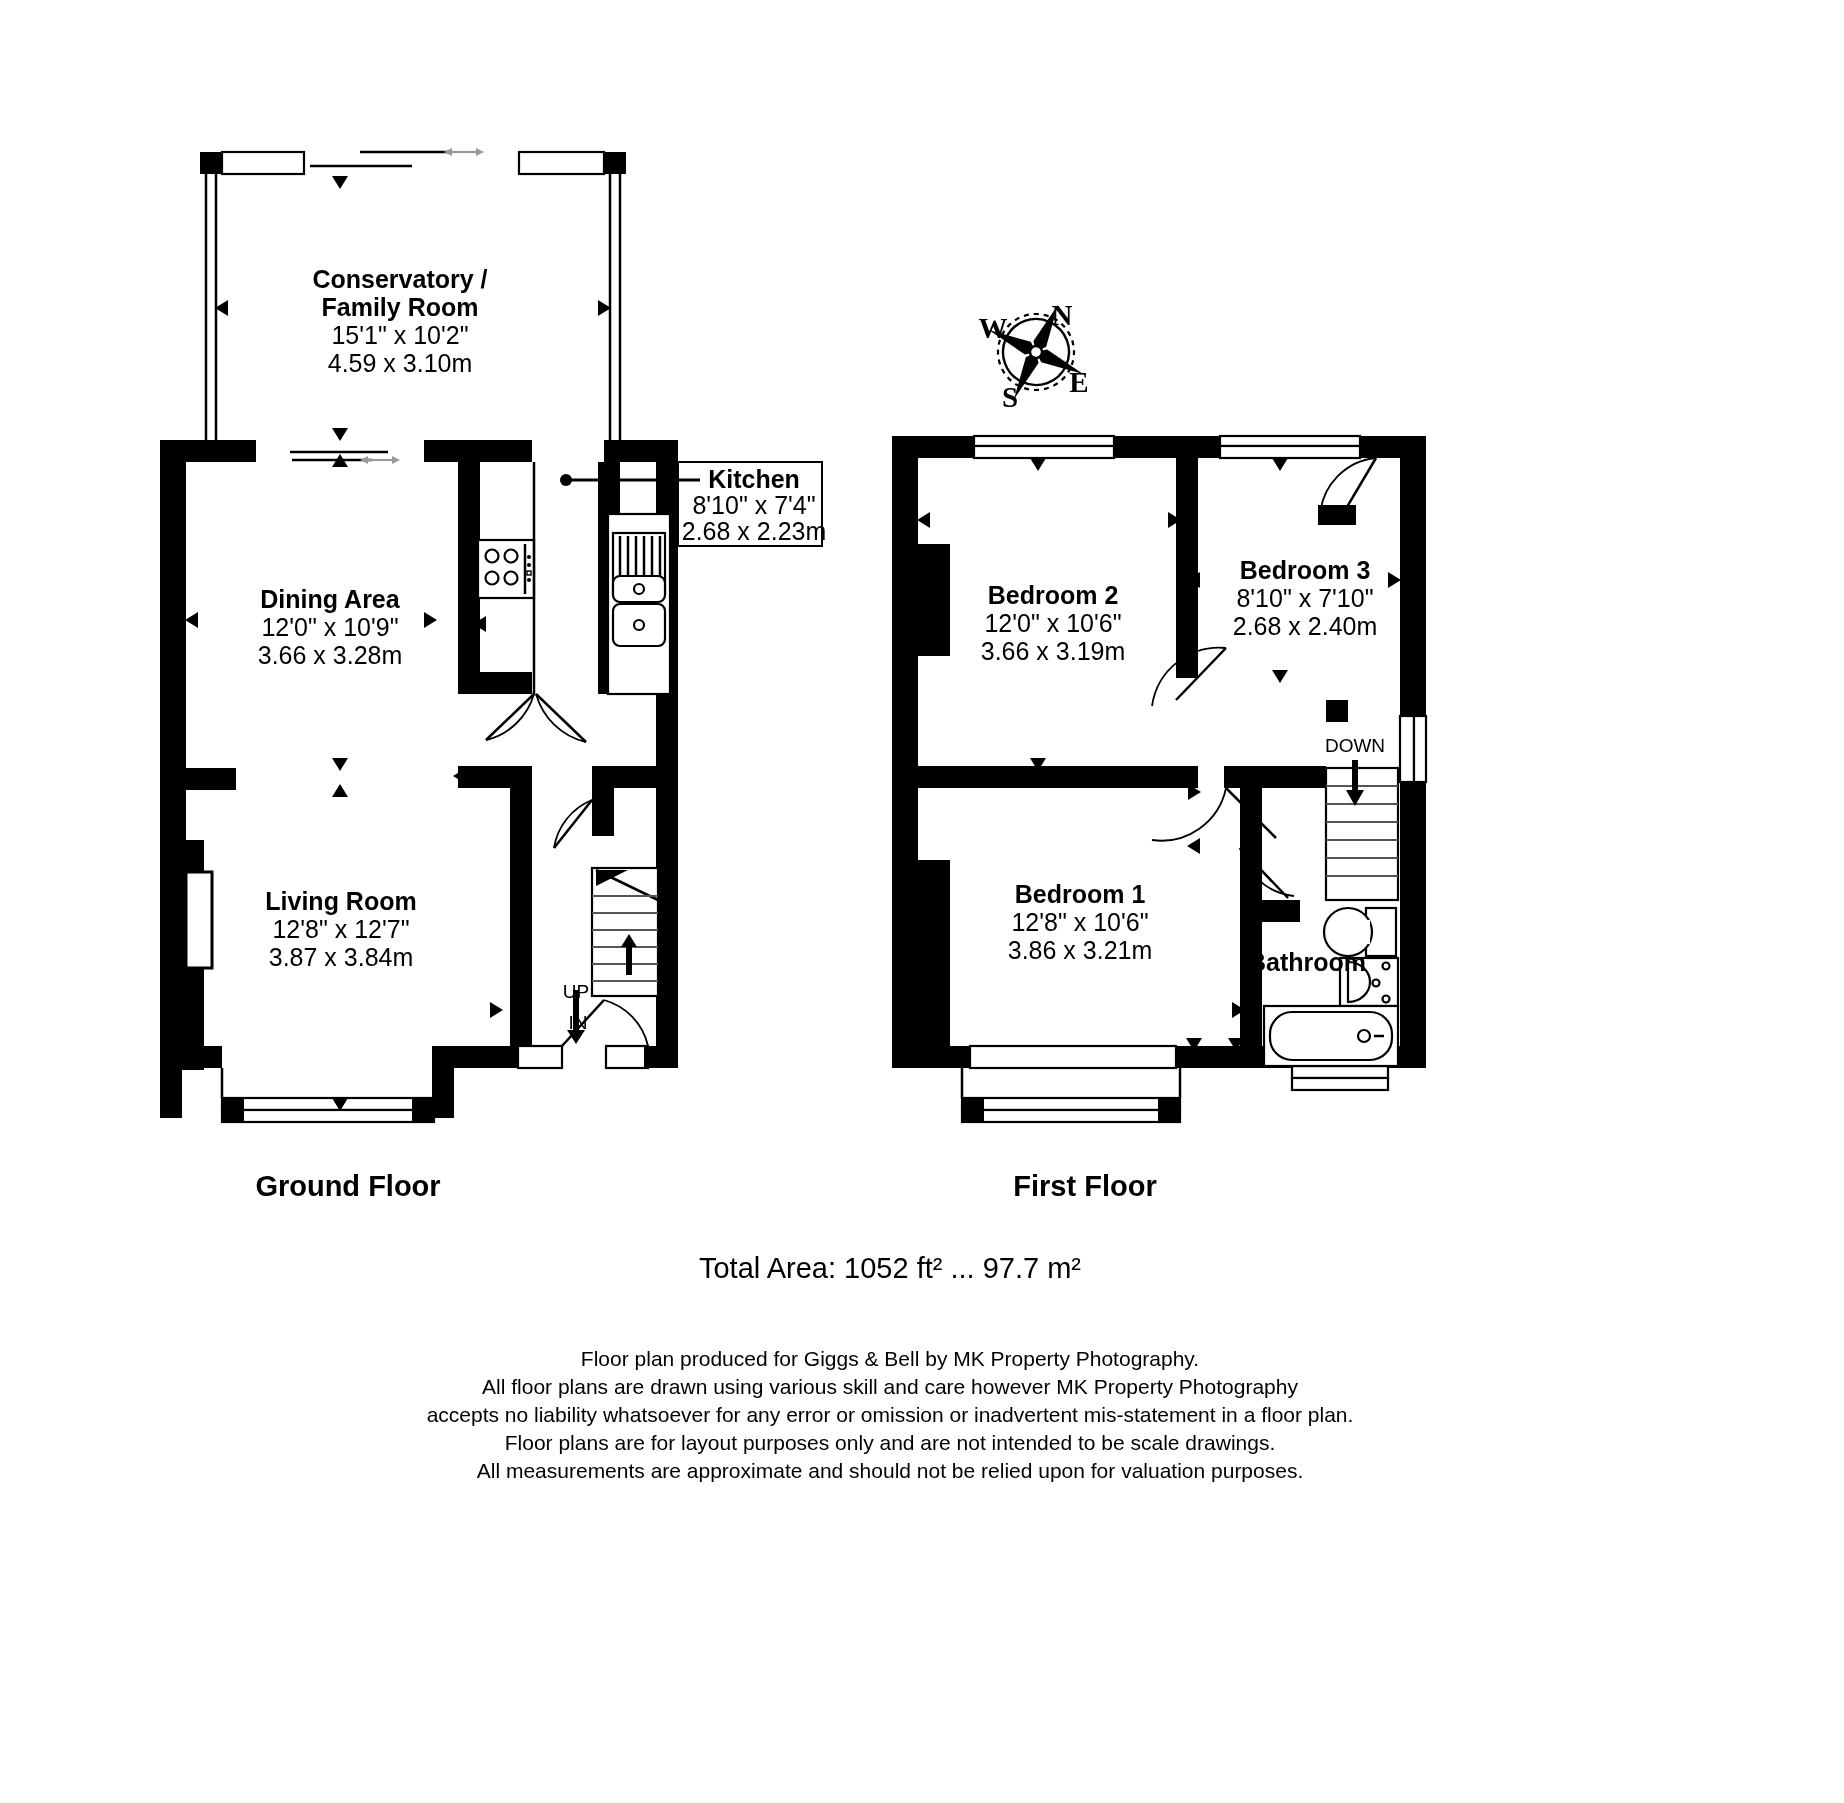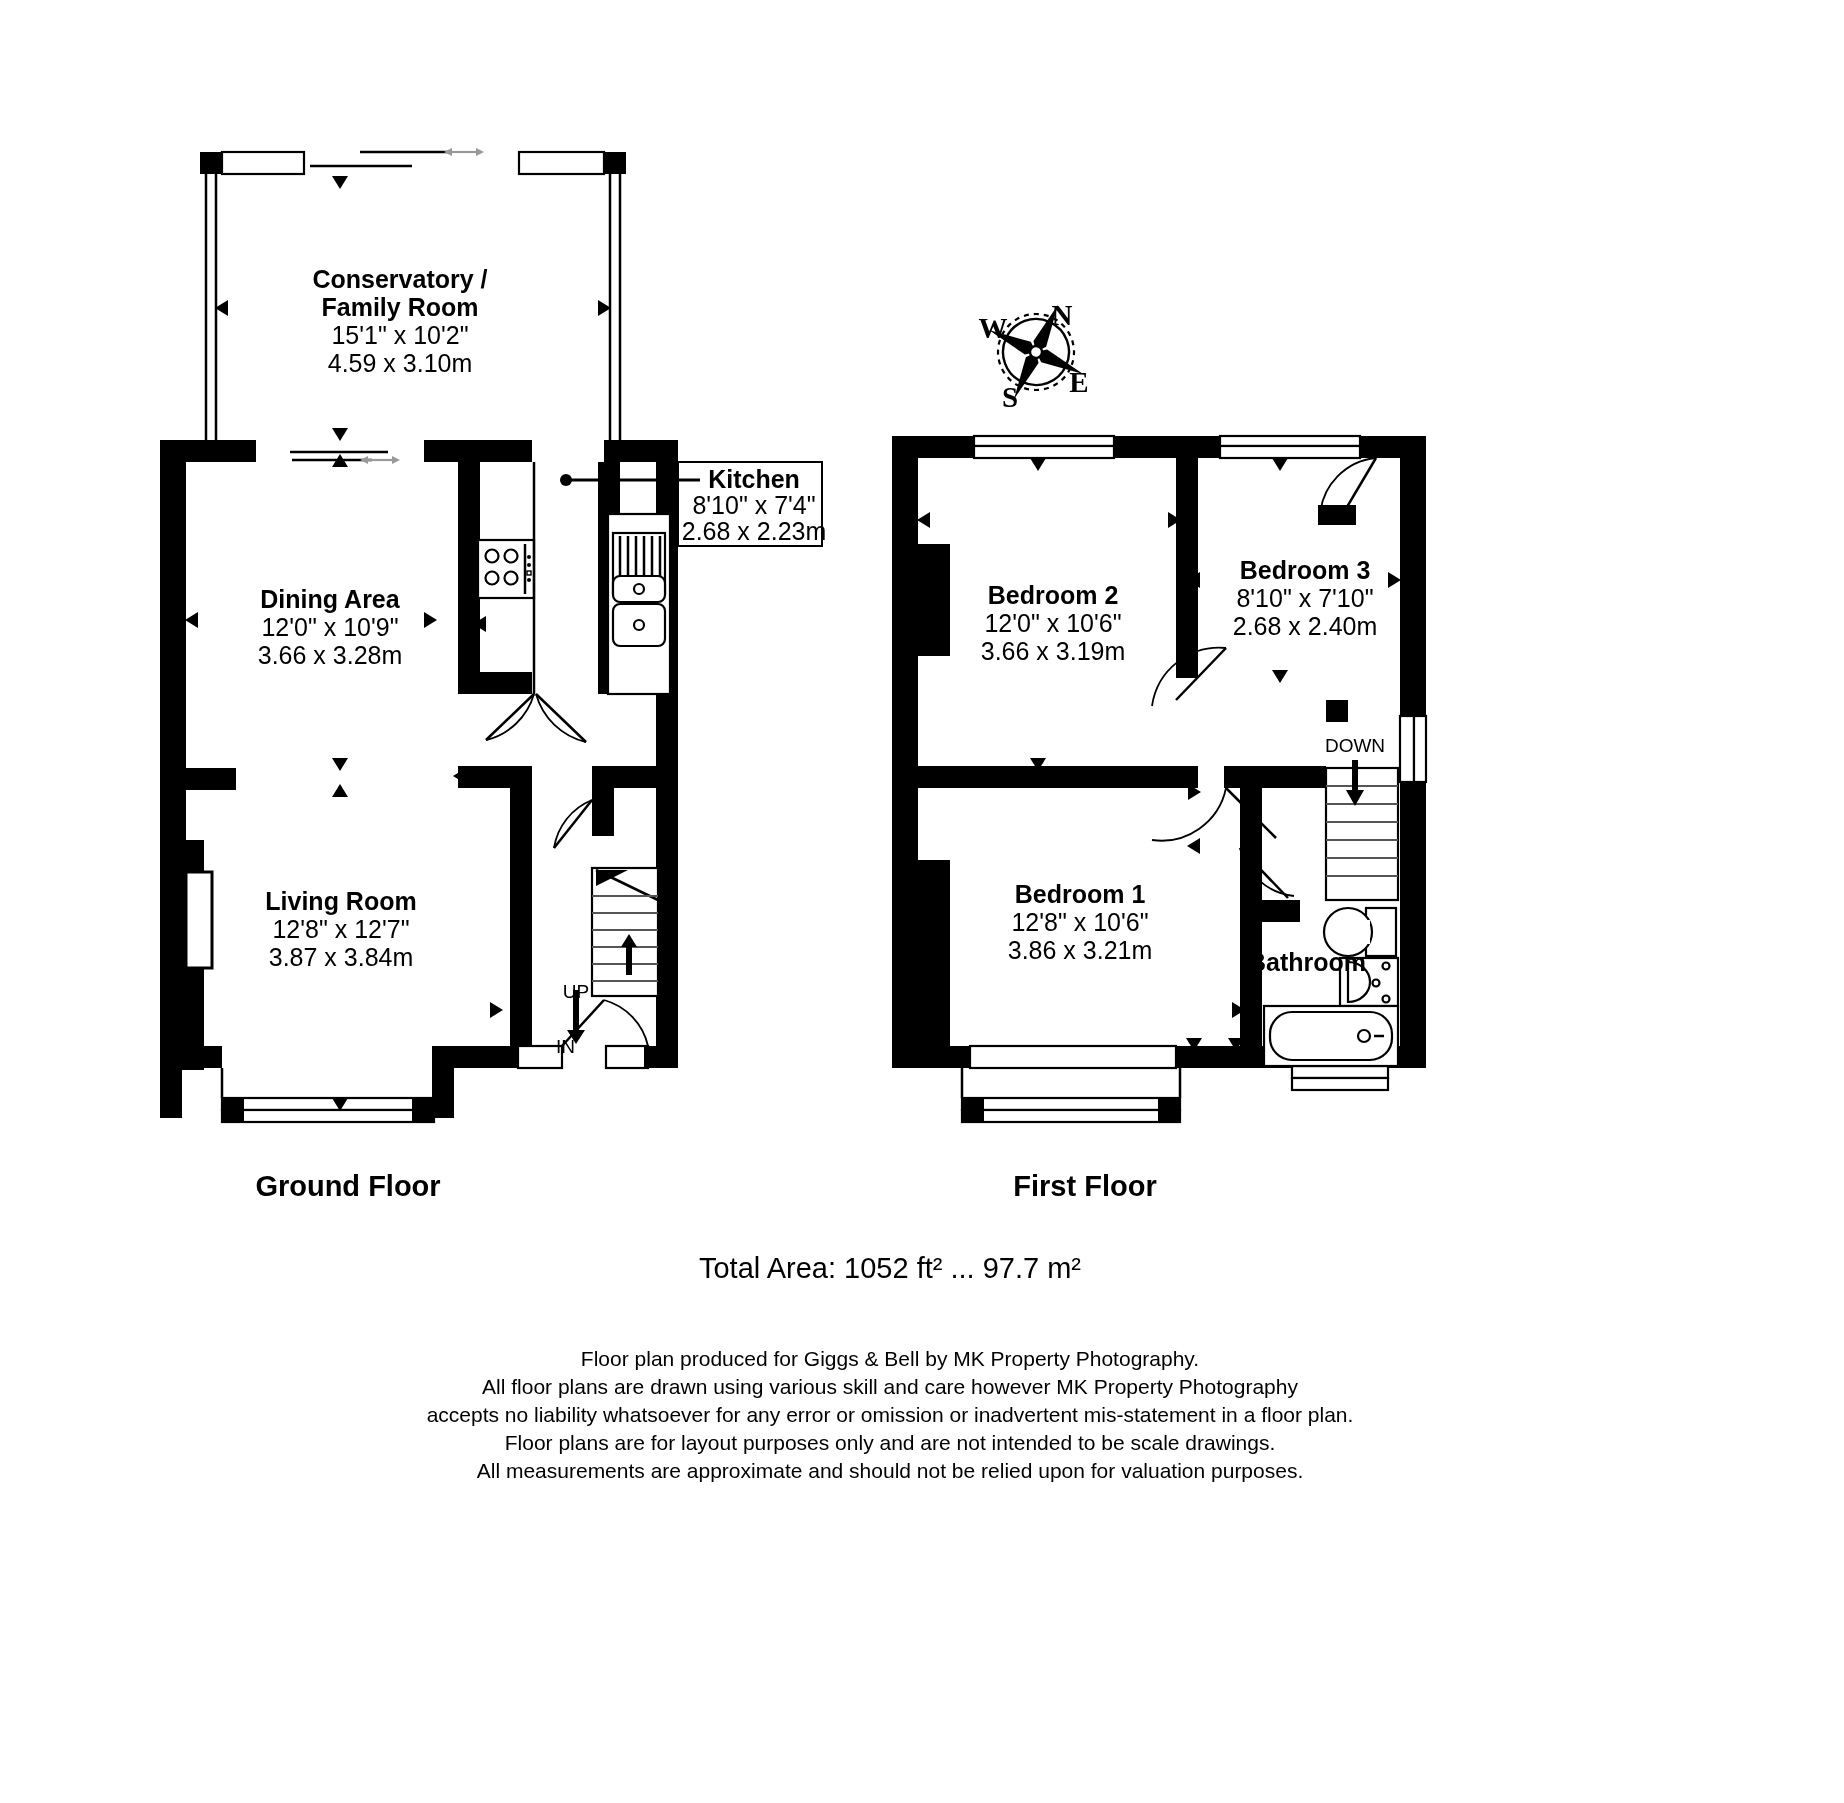--- a/index.html
+++ b/index.html
@@ -394,14 +394,14 @@
   <text class="disc" x="890" y="1366">Floor plan produced for Giggs &amp; Bell by MK Property Photography.</text>
   <text class="disc" x="890" y="1394">All floor plans are drawn using various skill and care however MK Property Photography</text>
   <text class="disc" x="890" y="1422">accepts no liability whatsoever for any error or omission or inadvertent mis-statement in a floor plan.</text>
   <text class="disc" x="890" y="1450">Floor plans are for layout purposes only and are not intended to be scale drawings.</text>
   <text class="disc" x="890" y="1478">All measurements are approximate and should not be relied upon for valuation purposes.</text>
 
 </svg>
 </div>
 
 <div style="position:absolute;left:0;top:0;width:1844px;height:1803px;pointer-events:none;">
-  <div style="position:absolute;left:556px;top:1036px;width:44px;font-size:19px;">IN</div>
+  <div style="position:absolute;left:556px;top:1012px;width:44px;text-align:center;font-size:19px;">IN</div>
 </div>
 
 </body></html>

